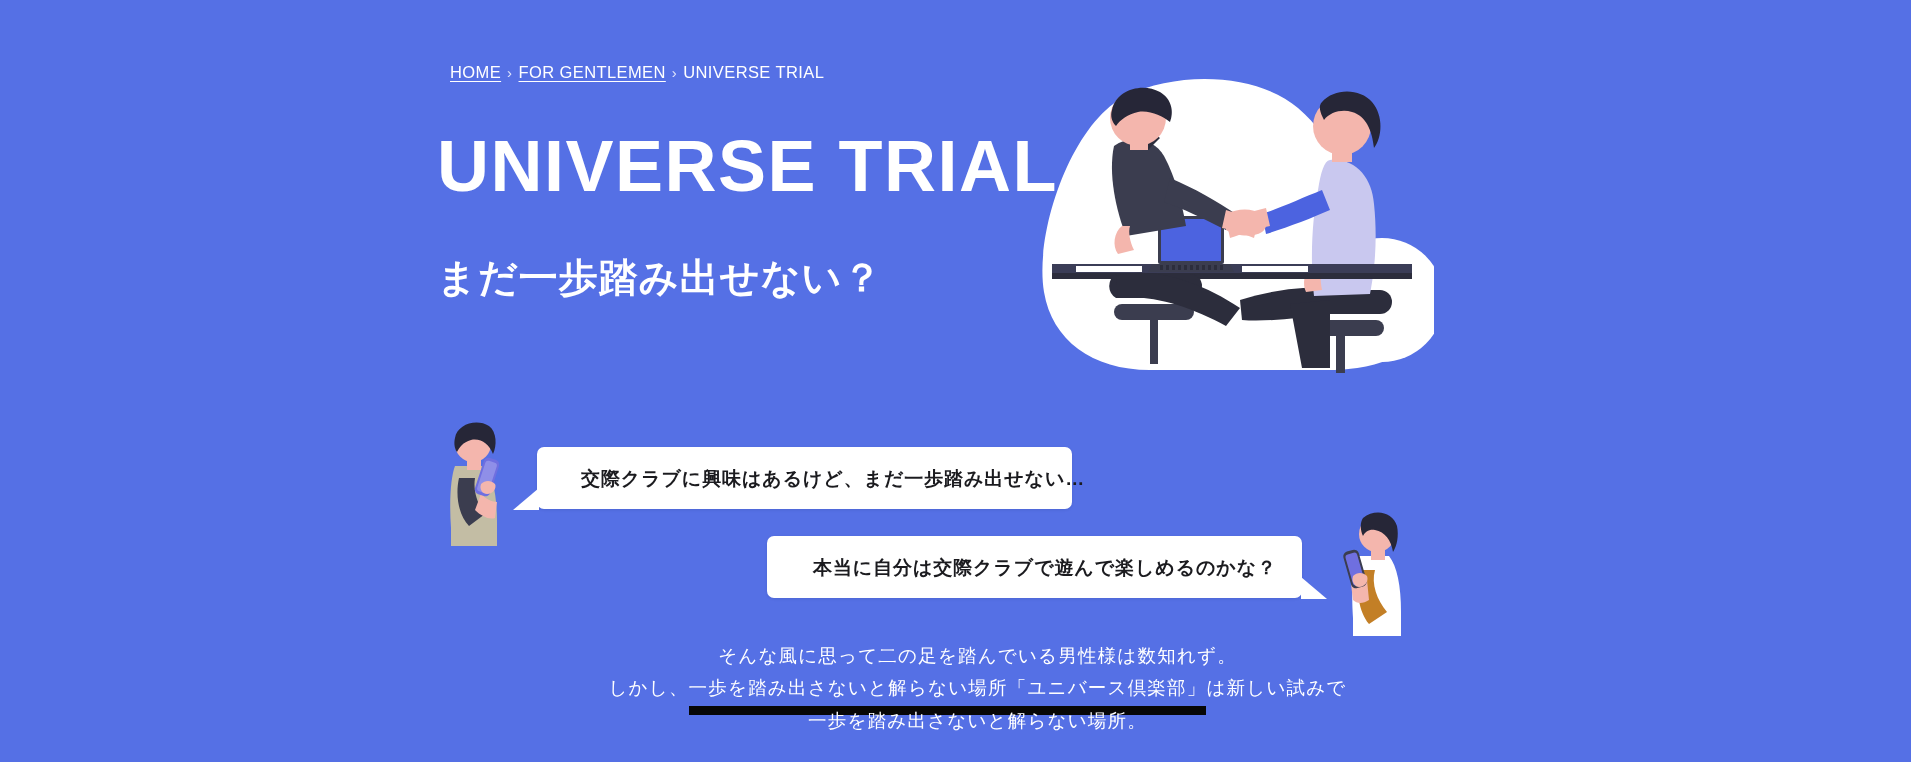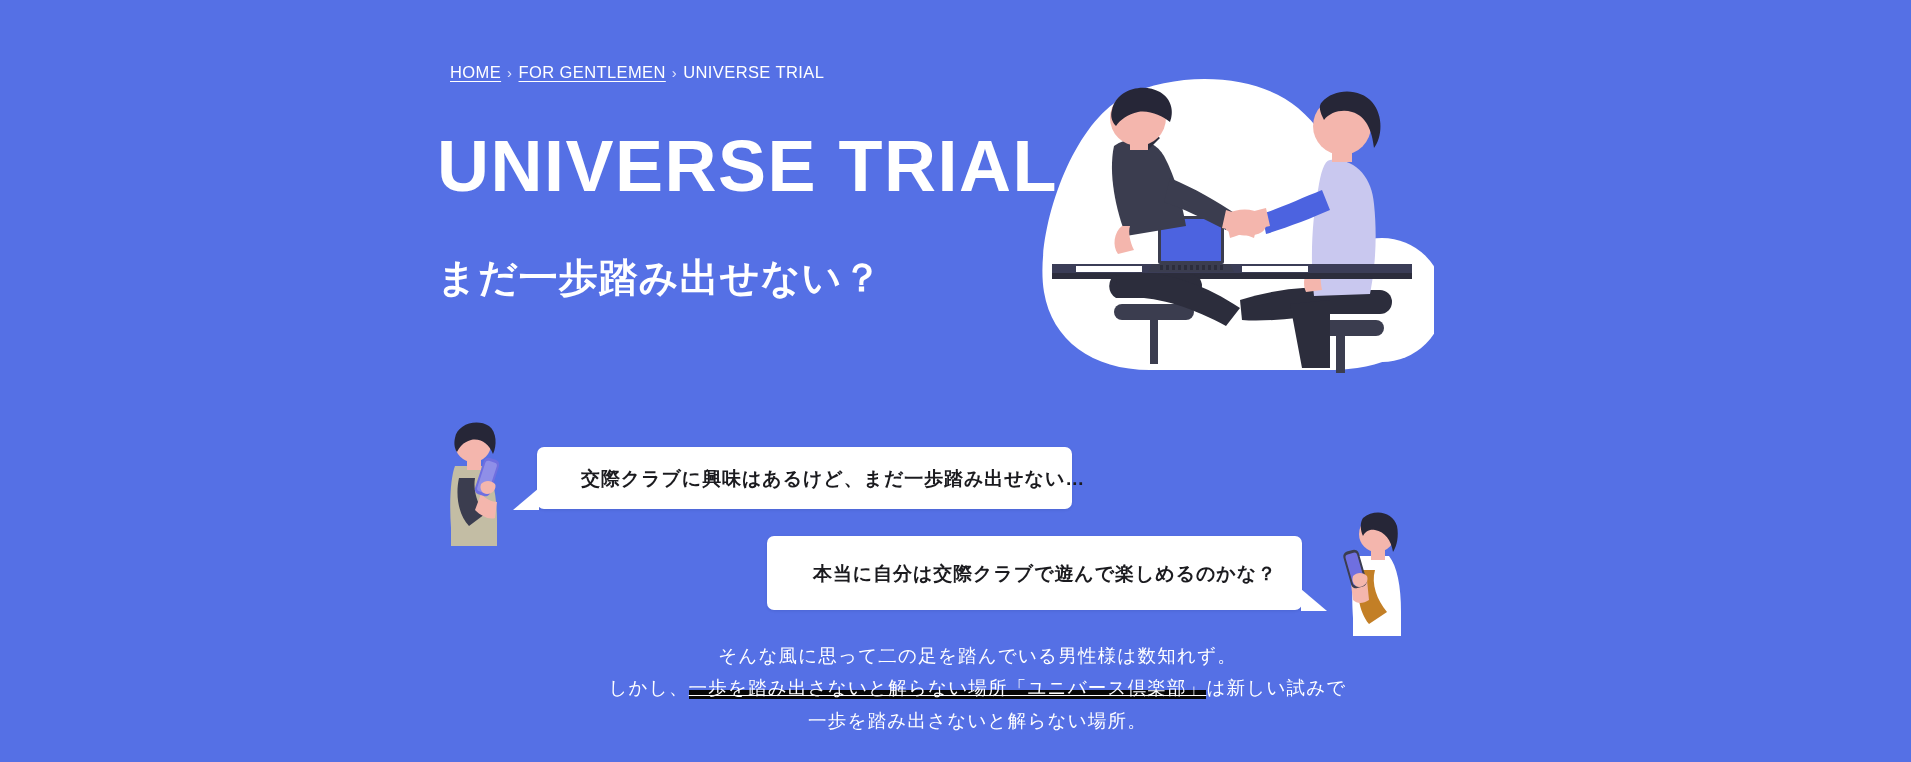--- a/index.html
+++ b/index.html
@@ -102,21 +102,21 @@
   #bubble-1 .tail {
     position:absolute;
     left:-24px; bottom:-1px;
     width:0; height:0;
     border-style:solid;
     border-width:0 0 22px 26px;
     border-color:transparent transparent #ffffff transparent;
   }
   #bubble-2 {
     left:767px; top:536px;
-    width:535px; height:74px;
+    width:535px; height:62px;
     padding-left:46px;
   }
   #bubble-2 .tail {
     position:absolute;
     right:-25px; bottom:-1px;
     width:0; height:0;
     border-style:solid;
     border-width:22px 0 0 26px;
     border-color:transparent transparent transparent #ffffff;
   }
@@ -129,22 +129,21 @@
     color:#ffffff;
     font-size:18.5px;
     font-weight:500;
     line-height:1.75;
     letter-spacing:1.2px;
     margin-left:44px;
   }
   #closing .c-line { display:block; }
   #closing .marker {
     background-image:linear-gradient(to top,#070707 0,#070707 9px,transparent 9px);
-    padding-bottom:1px;
-    text-decoration:underline;
+    padding-bottom:17px;
   }
 </style>
 </head>
 <body>
 
 <div id="page">
 
   <nav id="breadcrumb">
     <span class="crumb-link">HOME</span>
     <span class="crumb-sep">›</span>

